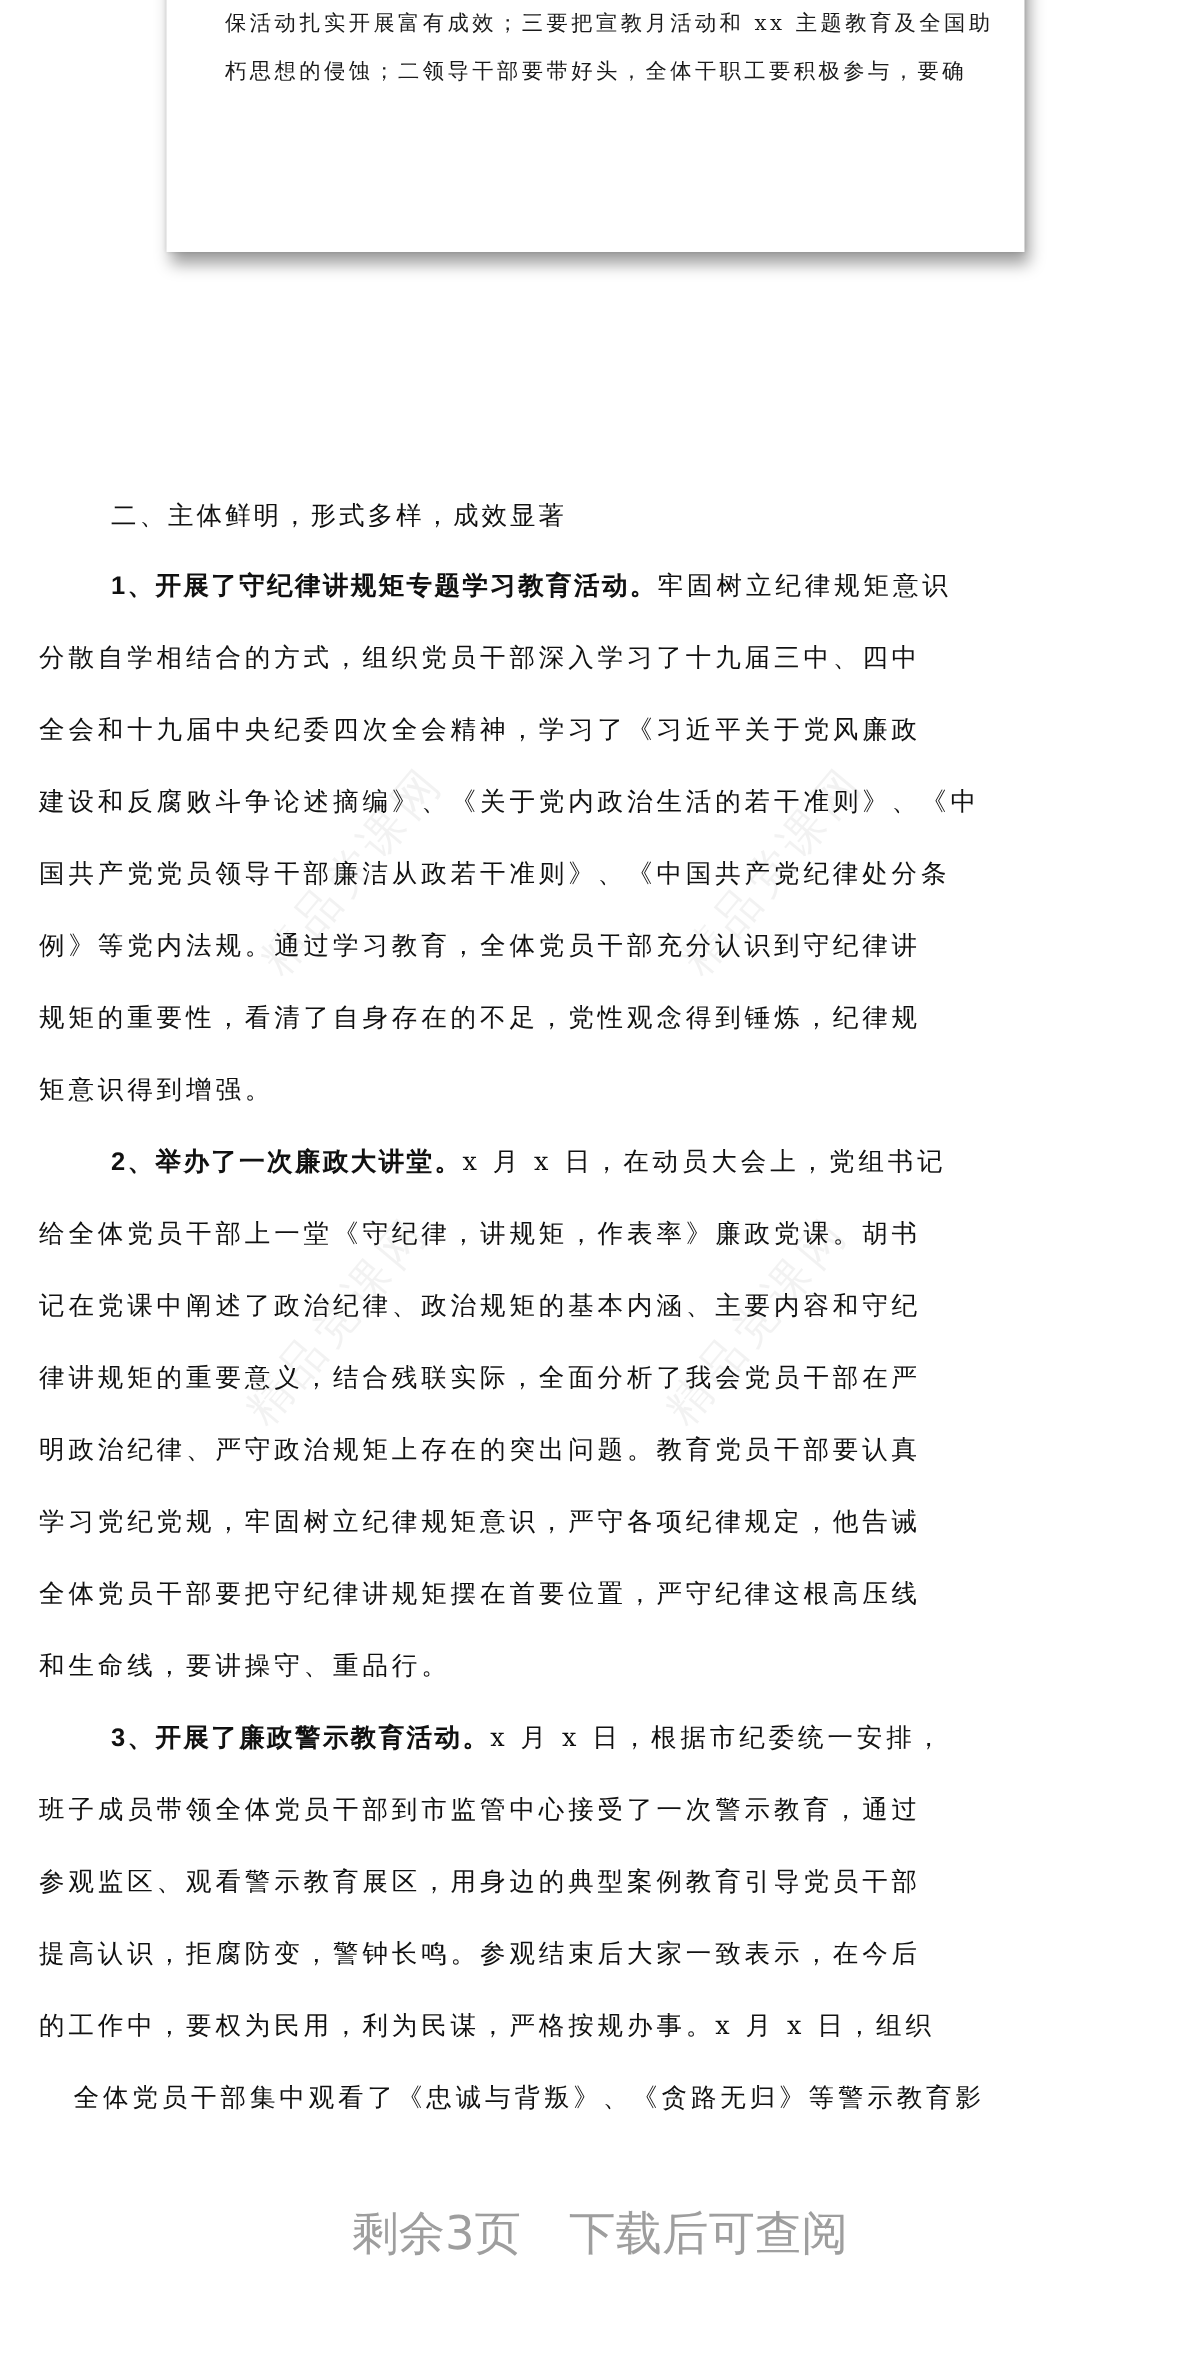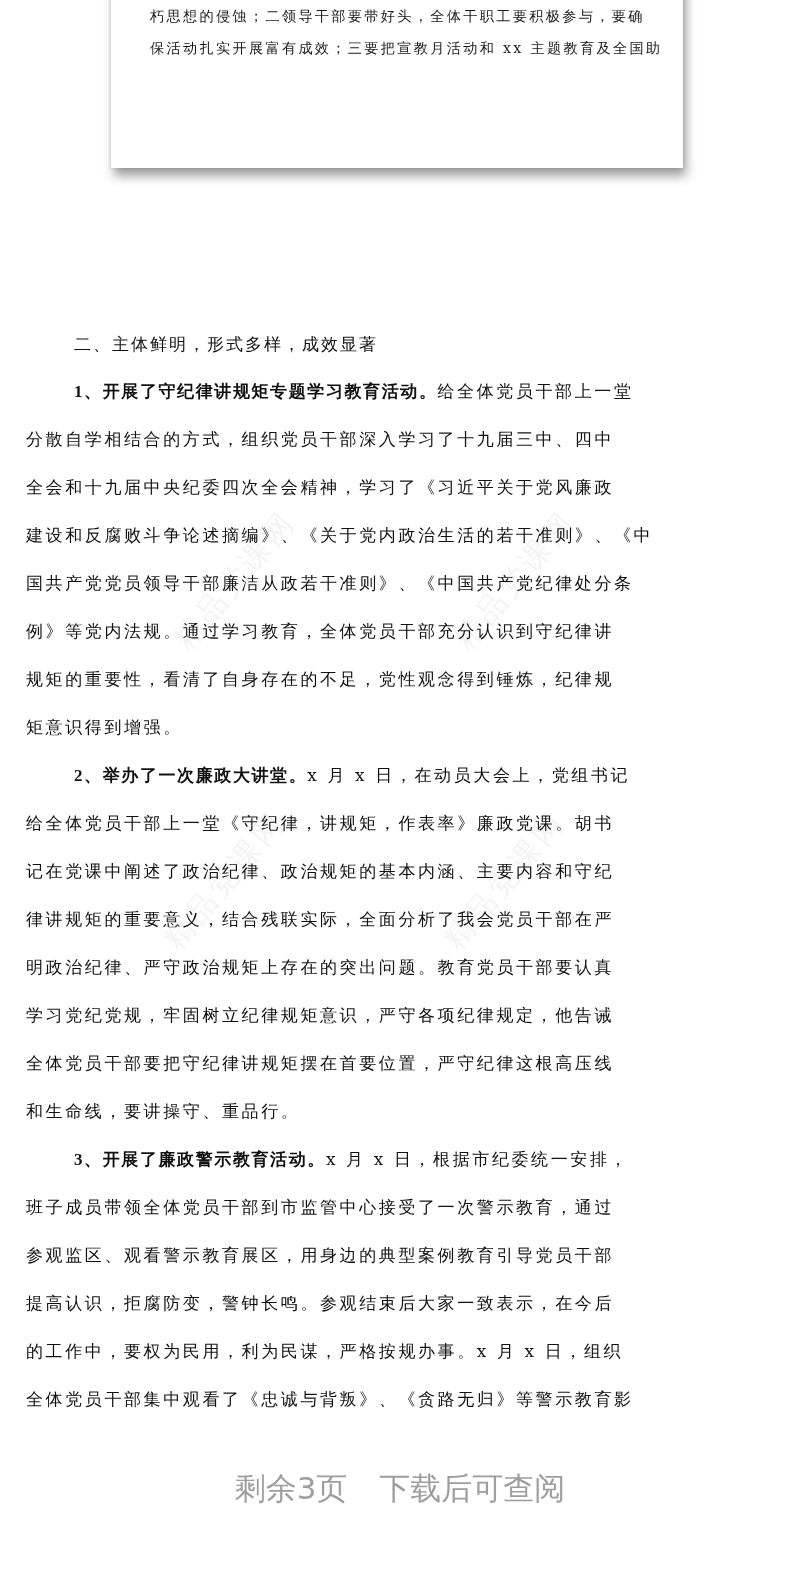--- a/index.html
+++ b/index.html
@@ -19,21 +19,21 @@
   }
 
   
   .page { position: absolute; left: 0; top: 0; width: 800px; }
   .line {
     position: absolute; left: 26px; font-size: 17px; white-space: nowrap;
     letter-spacing: 2.6px; color: #111; line-height: 24px; height: 24px;
   }
   .line.indent { left: 74px; }
   .line.heading { left: 74px; letter-spacing: 2px; }
-  .line b { font-family: Liberation Serif, serif; font-weight: bold; letter-spacing: 1.6px; }
+  .line b { font-family: Liberation Sans, sans-serif; font-weight: bold; letter-spacing: 1.6px; }
 
   
   .wm {
     position: absolute; font-family: "DejaVu Sans", sans-serif; font-size: 30px;
     color: rgba(0,0,0,0.05); transform: rotate(-50deg); white-space: nowrap;
     pointer-events: none; letter-spacing: 4px;
   }
 
   
   .footer {
@@ -41,34 +41,34 @@
     font-family: "DejaVu Sans", "Liberation Sans", sans-serif; font-size: 31px;
     color: #9e9e9e; word-spacing: 0;
   }
   .footer span + span { margin-left: 32px; }
 </style>
 </head>
 <body>
 
 <div class="prev-card">
   <div class="prev-lines">
+    <div class="prev-line">保活动扎实开展富有成效；三要把宣教月活动和 xx 主题教育及全国助</div>
     <div class="prev-line">朽思想的侵蚀；二领导干部要带好头，全体干职工要积极参与，要确</div>
-    <div class="prev-line">保活动扎实开展富有成效；三要把宣教月活动和 xx 主题教育及全国助</div>
   </div>
 </div>
 
 <div class="wm" style="left:150px; top:560px;">精品党课网</div>
 <div class="wm" style="left:430px; top:560px;">精品党课网</div>
 <div class="wm" style="left:140px; top:860px;">精品党课网</div>
 <div class="wm" style="left:420px; top:860px;">精品党课网</div>
 
 <div class="page">
   <div class="line heading" style="top:332px;">二、主体鲜明，形式多样，成效显著</div>
 
-  <div class="line indent" style="top:379px;"><b>1、开展了守纪律讲规矩专题学习教育活动。</b><span>给全体党员干部上一堂</span></div>
+  <div class="line indent" style="top:379px;"><b>1、开展了守纪律讲规矩专题学习教育活动。</b><span>牢固树立纪律规矩意识</span></div>
   <div class="line" style="top:427px;">分散自学相结合的方式，组织党员干部深入学习了十九届三中、四中</div>
   <div class="line" style="top:475px;">全会和十九届中央纪委四次全会精神，学习了《习近平关于党风廉政</div>
   <div class="line" style="top:523px;">建设和反腐败斗争论述摘编》、《关于党内政治生活的若干准则》、《中</div>
   <div class="line" style="top:571px;">国共产党党员领导干部廉洁从政若干准则》、《中国共产党纪律处分条</div>
   <div class="line" style="top:619px;">例》等党内法规。通过学习教育，全体党员干部充分认识到守纪律讲</div>
   <div class="line" style="top:667px;">规矩的重要性，看清了自身存在的不足，党性观念得到锤炼，纪律规</div>
   <div class="line" style="top:715px;">矩意识得到增强。</div>
 
   <div class="line indent" style="top:763px;"><b>2、举办了一次廉政大讲堂。</b><span>x 月 x 日，在动员大会上，党组书记</span></div>
   <div class="line" style="top:811px;">给全体党员干部上一堂《守纪律，讲规矩，作表率》廉政党课。胡书</div>
@@ -77,18 +77,18 @@
   <div class="line" style="top:955px;">明政治纪律、严守政治规矩上存在的突出问题。教育党员干部要认真</div>
   <div class="line" style="top:1003px;">学习党纪党规，牢固树立纪律规矩意识，严守各项纪律规定，他告诫</div>
   <div class="line" style="top:1051px;">全体党员干部要把守纪律讲规矩摆在首要位置，严守纪律这根高压线</div>
   <div class="line" style="top:1099px;">和生命线，要讲操守、重品行。</div>
 
   <div class="line indent" style="top:1147px;"><b>3、开展了廉政警示教育活动。</b><span>x 月 x 日，根据市纪委统一安排，</span></div>
   <div class="line" style="top:1195px;">班子成员带领全体党员干部到市监管中心接受了一次警示教育，通过</div>
   <div class="line" style="top:1243px;">参观监区、观看警示教育展区，用身边的典型案例教育引导党员干部</div>
   <div class="line" style="top:1291px;">提高认识，拒腐防变，警钟长鸣。参观结束后大家一致表示，在今后</div>
   <div class="line" style="top:1339px;">的工作中，要权为民用，利为民谋，严格按规办事。x 月 x 日，组织</div>
-  <div class="line" style="top:1387px;">全体党员干部集中观看了《忠诚与背叛》、《贪路无归》等警示教育影</div>
+  <div class="line" style="top:1387px;margin-left:23px;">全体党员干部集中观看了《忠诚与背叛》、《贪路无归》等警示教育影</div>
 </div>
 
 <div class="footer">
   <span>剩余3页</span><span>下载后可查阅</span>
 </div>
 
 </body></html>

